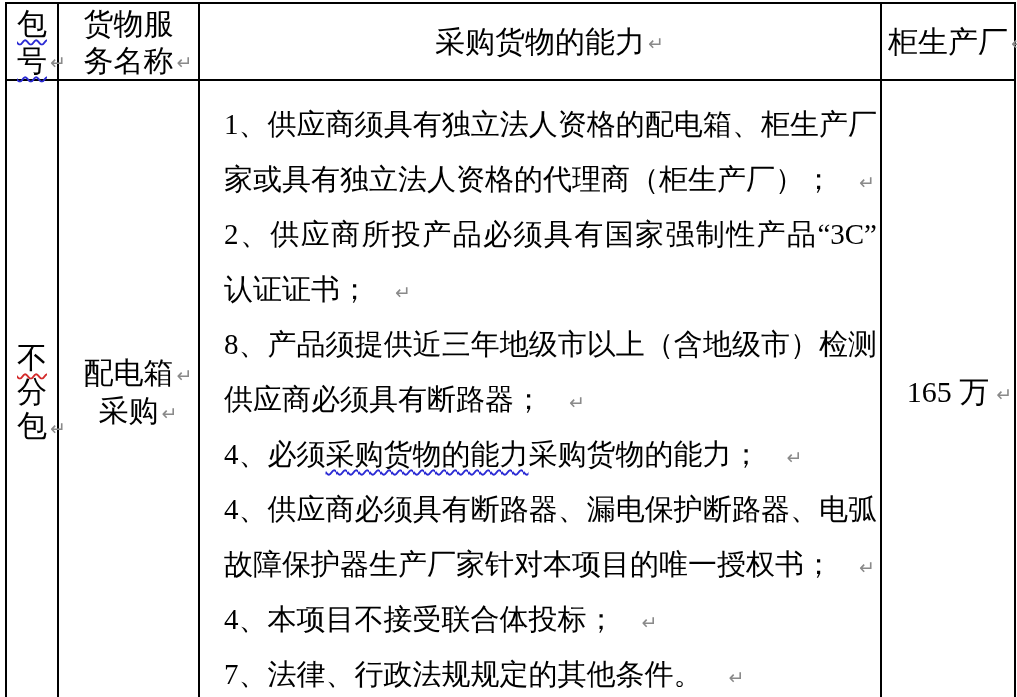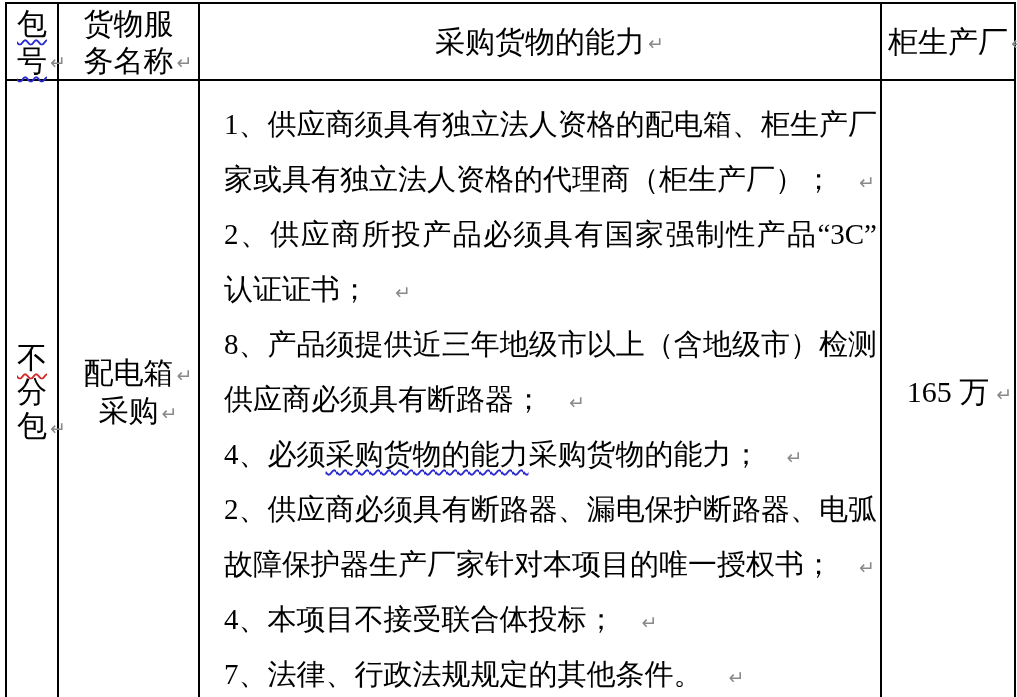--- a/index.html
+++ b/index.html
@@ -146,21 +146,21 @@
         </td>
         <td class="req-cell">
           <div class="req-wrap">
               <div class="req-line just"><span>1、供应商须具有独立法人资格的配电箱、柜生产厂</span></div>
               <div class="req-line"><span>家或具有独立法人资格的代理商（柜生产厂）；</span><span class="pmark req-pmark">↵</span></div>
               <div class="req-line just"><span>2、供应商所投产品必须具有国家强制性产品“3C”</span></div>
               <div class="req-line"><span>认证证书；</span><span class="pmark req-pmark">↵</span></div>
               <div class="req-line just"><span>8、产品须提供近三年地级市以上（含地级市）检测</span></div>
               <div class="req-line"><span>供应商必须具有断路器；</span><span class="pmark req-pmark">↵</span></div>
               <div class="req-line"><span>4、必须</span><span class="sq-blue">采购货物的能力</span><span>采购货物的能力；</span><span class="pmark req-pmark">↵</span></div>
-              <div class="req-line just"><span>2、供应商必须具有断路器、漏电保护断路器、电弧</span></div>
+              <div class="req-line just"><span>4、供应商必须具有断路器、漏电保护断路器、电弧</span></div>
               <div class="req-line"><span>故障保护器生产厂家针对本项目的唯一授权书；</span><span class="pmark req-pmark">↵</span></div>
               <div class="req-line"><span>4、本项目不接受联合体投标；</span><span class="pmark req-pmark">↵</span></div>
               <div class="req-line"><span>7、法律、行政法规规定的其他条件。</span><span class="pmark req-pmark">↵</span></div>
             </div>
         </td>
         <td>
           <div class="bcell">
             <div class="bline"><span>165 万</span><span class="pmark">↵</span></div>
           </div>
         </td>

